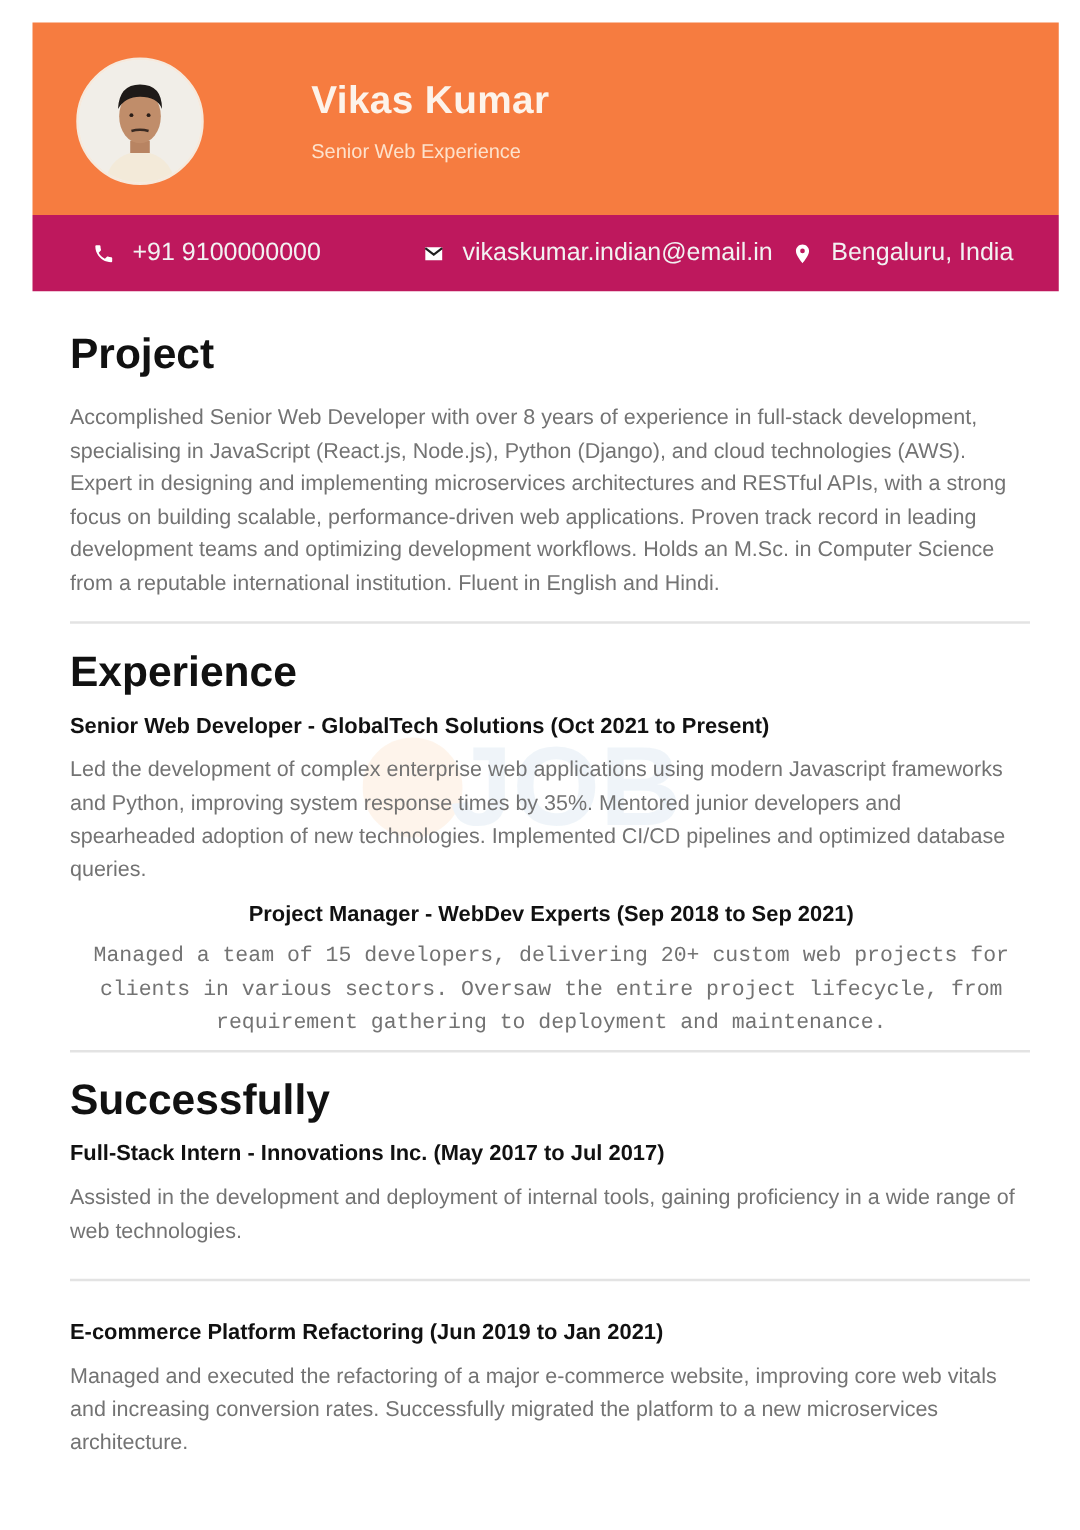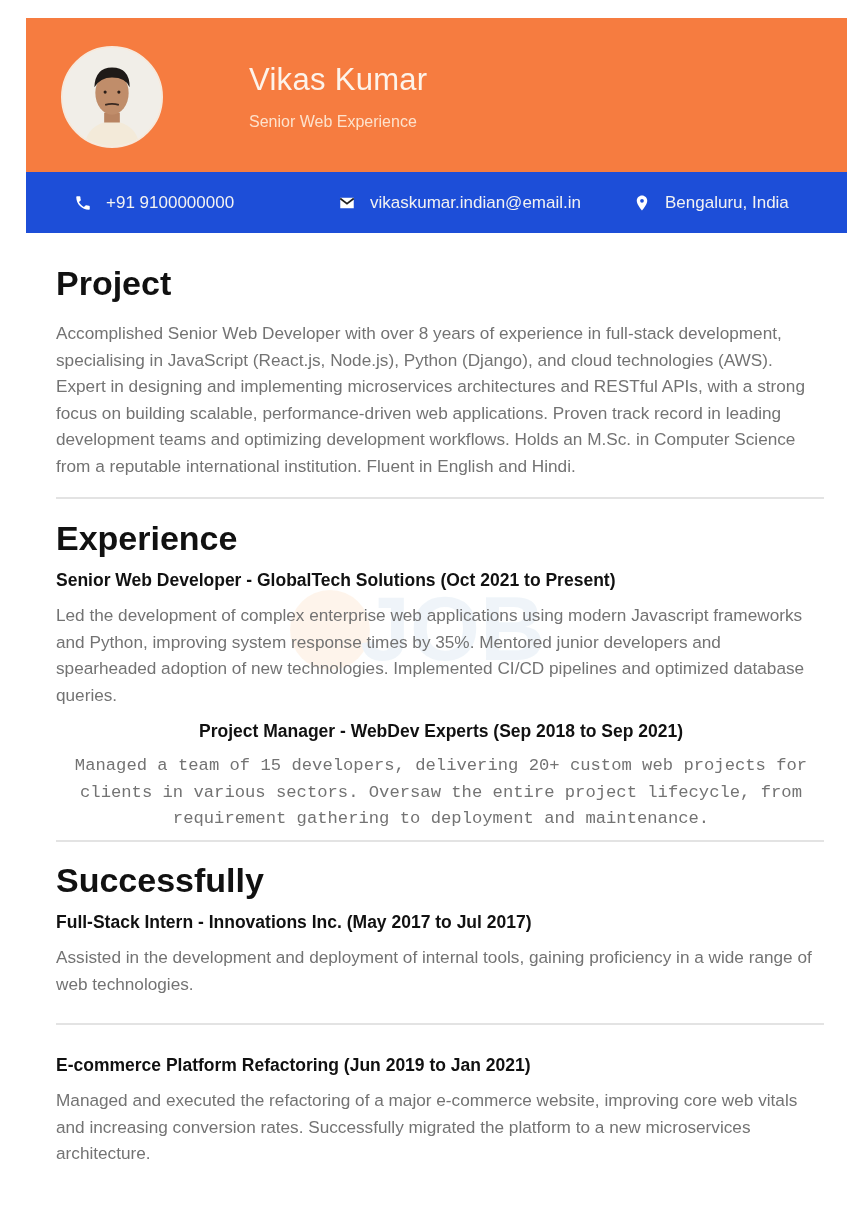--- a/index.html
+++ b/index.html
@@ -10,28 +10,28 @@
   .page { position: absolute; left: 26px; top: 18px; width: 821px; }
   .hero {
     height: 154px; background: #f67c40; position: relative;
   }
   .avatar {
     position: absolute; left: 35px; top: 28px; width: 98px; height: 98px; border-radius: 50%;
     background: #f4f1ea; border: 2px solid #f6e9dc; overflow: hidden;
   }
   .avatar svg { width: 100%; height: 100%; display: block; }
   .name {
-    position: absolute; left: 223px; top: 44px; font-size: 31px; font-weight: normal; color: #fdf3ea;
+    position: absolute; left: 223px; top: 44px; font-size: 31px; font-weight: bold; color: #fdf3ea;
     letter-spacing: 0.3px;
   }
   .role {
     position: absolute; left: 223px; top: 95px; font-size: 16px; color: #fde2cc;
   }
   .contact {
-    height: 61px; background: #1d4ed8; color: #f2f2f2; position: relative; font-size: 17px;
+    height: 61px; background: #be185d; color: #f2f2f2; position: relative; font-size: 20px;
   }
   .contact-item { position: absolute; top: 0; height: 61px; display: flex; align-items: center; }
   .contact-item .ico { width: 18px; height: 18px; margin-right: 14px; display: inline-block; }
   .contact-item .ico svg { width: 18px; height: 18px; display: block; fill: #ffffff; }
   .ci-phone { left: 48px; }
   .ci-email { left: 312px; }
   .ci-loc { left: 607px; }
 
   .section { position: absolute; left: 56px; width: 770px; }
   .section h2 {

